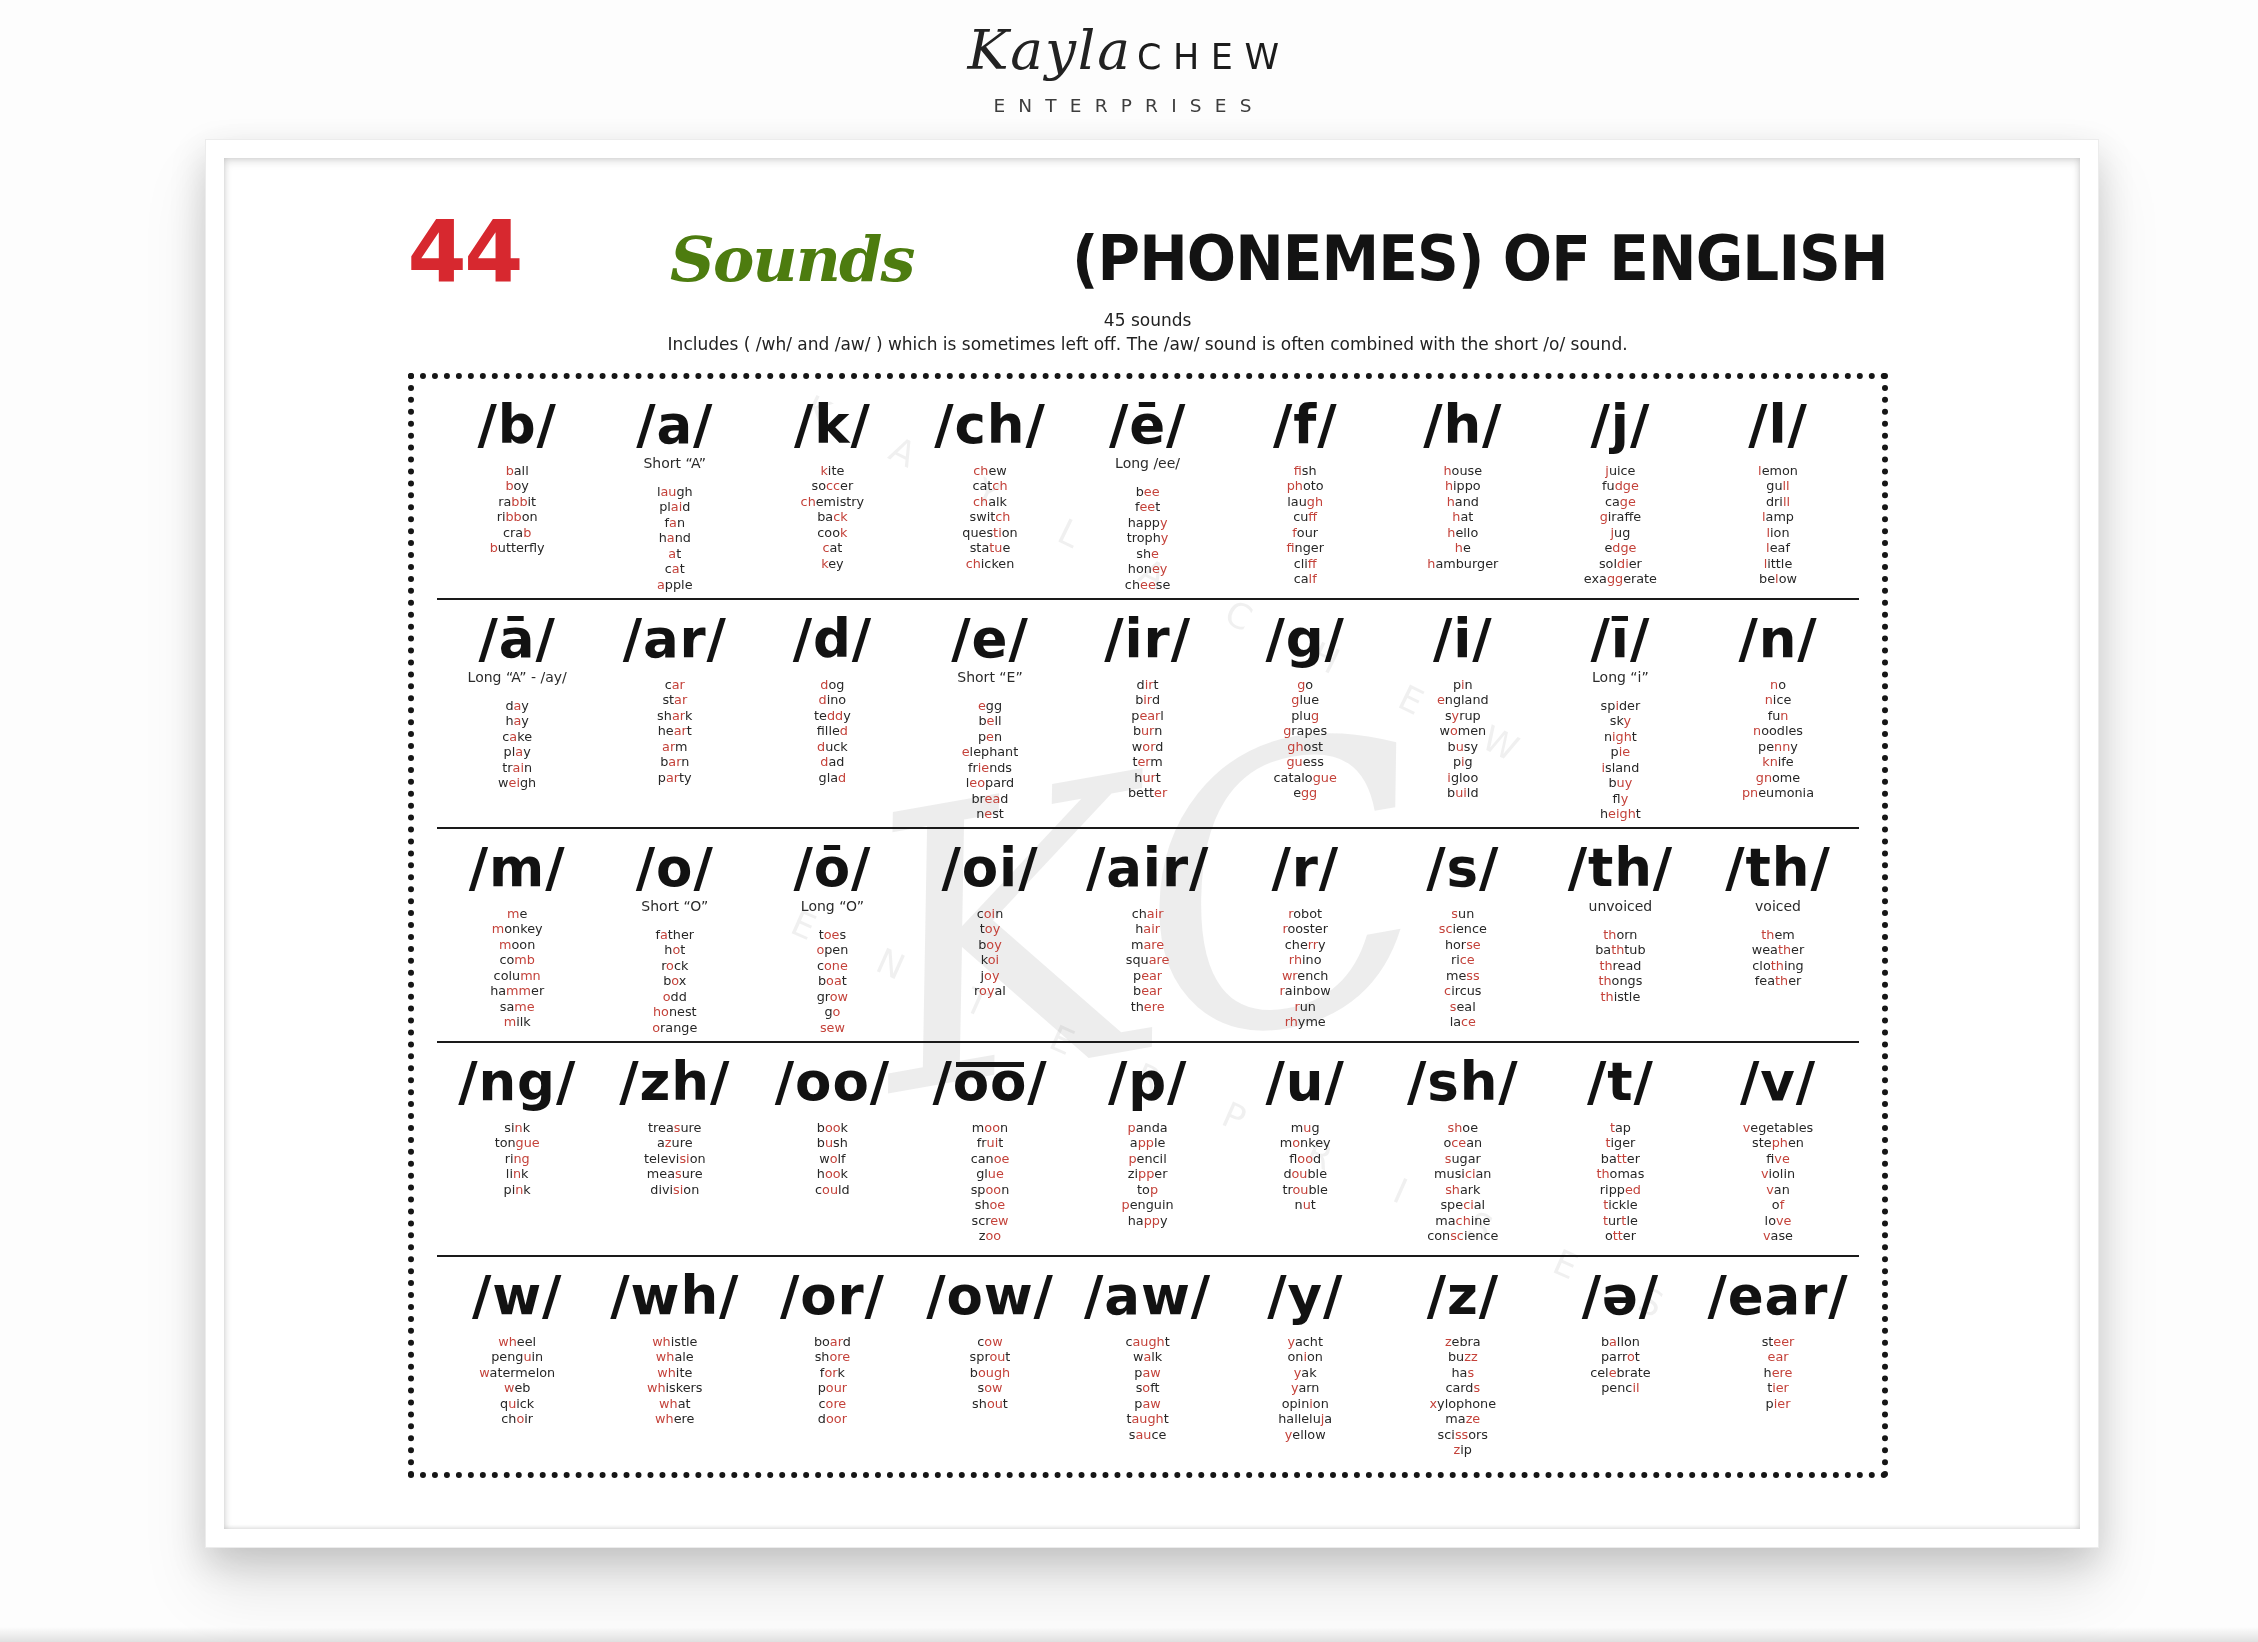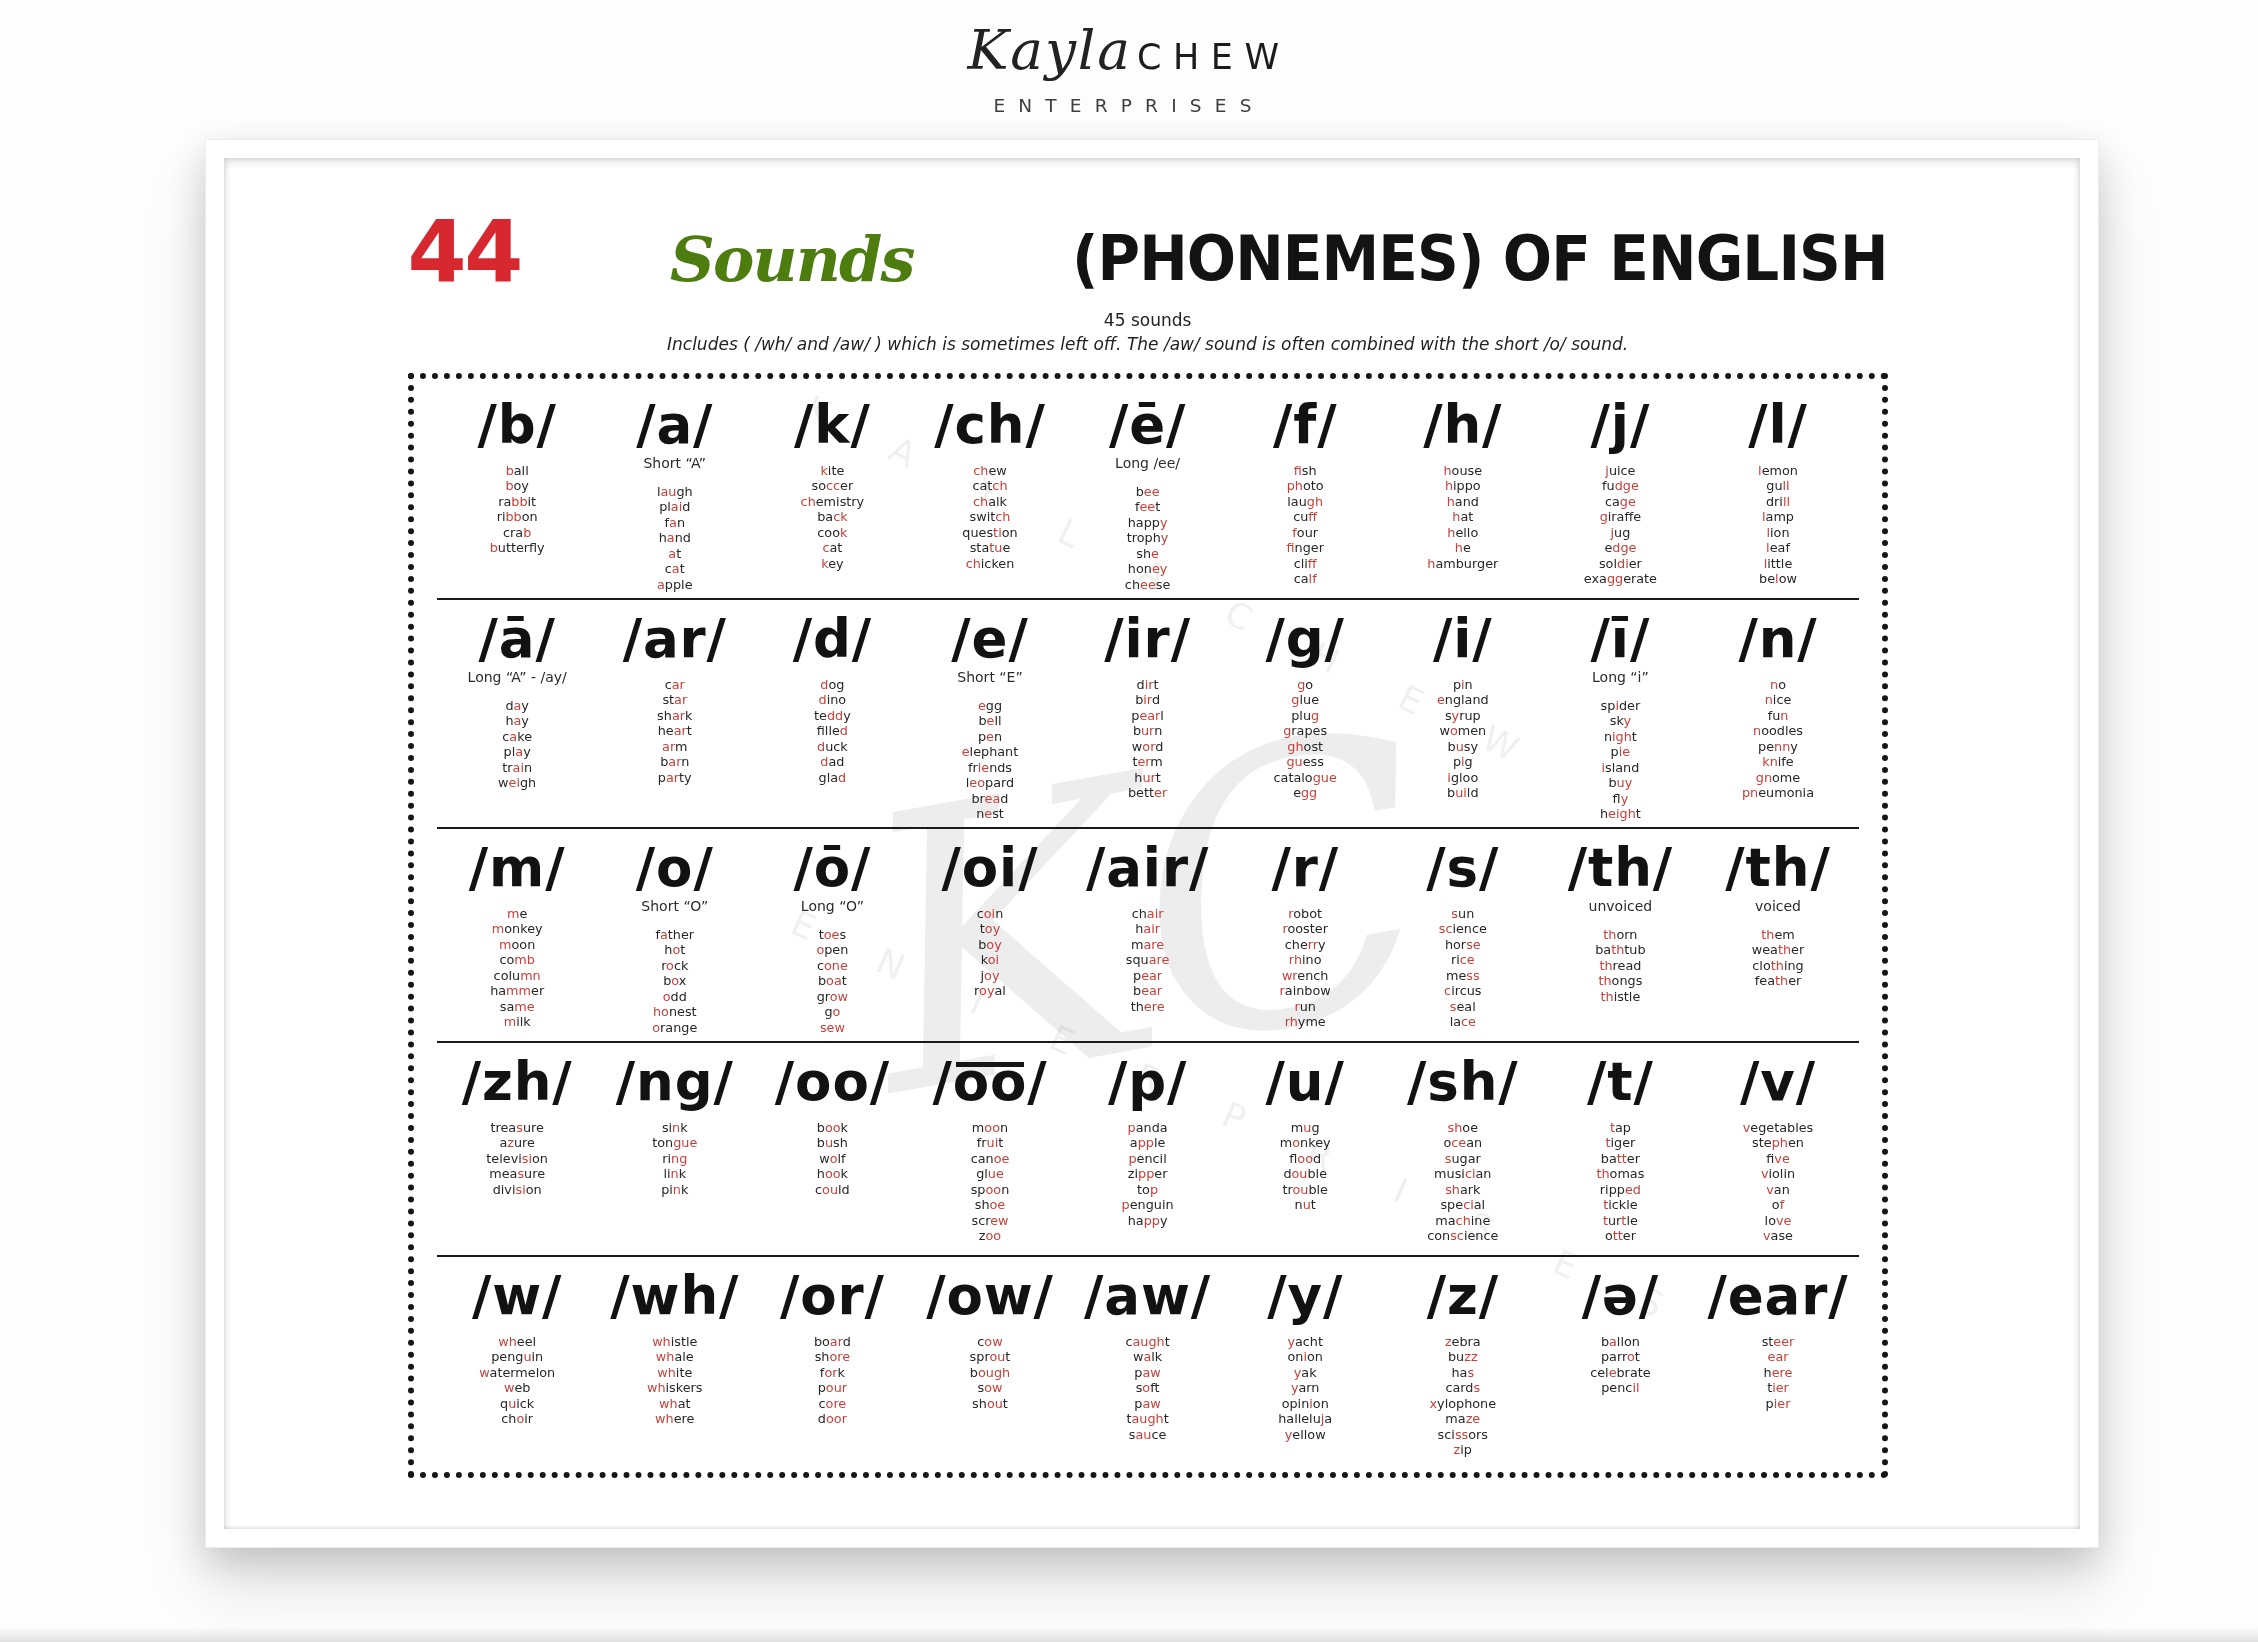--- a/index.html
+++ b/index.html
@@ -27,21 +27,21 @@
                inset 2.6px 0 5.3px rgba(0,0,0,.05), inset -2.6px 0 5.3px rgba(0,0,0,.05);
   }
   
   .poster{position:absolute;left:184px;top:51px;width:1480px;}
   .title{display:flex;justify-content:space-between;align-items:baseline;line-height:1;white-space:nowrap;}
   .t-num{font-size:85px;font-weight:800;color:var(--accent,#d7282f);letter-spacing:-2.6px;}
   .t-script{font-family:"DejaVu Serif",serif;font-style:italic;font-size:62px;font-weight:700;color:#4d7c0f;margin-left:3.5px;letter-spacing:-1.8px;}
   .t-caps{font-size:58px;font-weight:700;color:#131313;margin-left:12.4px;letter-spacing:-0.9px;transform:scaleY(1.06);transform-origin:bottom;}
   .subtitle{text-align:center;margin-top:14px;line-height:1.45;}
   .sub1{font-size:17px;color:#222;}
-  .sub2{font-size:17px;color:#222;font-style:italic;}
+  .sub2{font-size:17px;color:#222;}
   
   .chart{
     position:relative;margin-top:16px;border:6.2px dotted #161616;
     box-sizing:border-box;width:100%;height:1105px;padding:7px 12.4px;
   }
   .grid{position:relative;z-index:2;}
   .prow{
     display:grid;grid-template-columns:repeat(9,1fr);
     min-height:214px;box-sizing:border-box;padding:14px 1.8px 5.3px;
     border-bottom:2.6px solid #1a1a1a;margin:0 10.6px;
@@ -434,37 +434,37 @@
                 <div class="words">
                   <div class="word"><span class="r">th</span>em</div>
                   <div class="word">wea<span class="r">th</span>er</div>
                   <div class="word">clo<span class="r">th</span>ing</div>
                   <div class="word">fea<span class="r">th</span>er</div>
                 </div>
               </div>
             </div>
             <div class="prow">
               <div class="pcell">
+                <div class="sym">/ng/</div>
+                <div class="words">
+                  <div class="word">si<span class="r">n</span>k</div>
+                  <div class="word">ton<span class="r">gue</span></div>
+                  <div class="word">ri<span class="r">ng</span></div>
+                  <div class="word">li<span class="r">n</span>k</div>
+                  <div class="word">pi<span class="r">n</span>k</div>
+                </div>
+              </div>
+              <div class="pcell">
                 <div class="sym">/zh/</div>
                 <div class="words">
                   <div class="word">trea<span class="r">s</span>ure</div>
                   <div class="word">a<span class="r">z</span>ure</div>
                   <div class="word">televi<span class="r">si</span>on</div>
                   <div class="word">mea<span class="r">s</span>ure</div>
                   <div class="word">divi<span class="r">si</span>on</div>
-                </div>
-              </div>
-              <div class="pcell">
-                <div class="sym">/ng/</div>
-                <div class="words">
-                  <div class="word">si<span class="r">n</span>k</div>
-                  <div class="word">ton<span class="r">gue</span></div>
-                  <div class="word">ri<span class="r">ng</span></div>
-                  <div class="word">li<span class="r">n</span>k</div>
-                  <div class="word">pi<span class="r">n</span>k</div>
                 </div>
               </div>
               <div class="pcell">
                 <div class="sym">/oo/</div>
                 <div class="words">
                   <div class="word">b<span class="r">oo</span>k</div>
                   <div class="word">b<span class="r">u</span>sh</div>
                   <div class="word">w<span class="r">o</span>lf</div>
                   <div class="word">h<span class="r">oo</span>k</div>
                   <div class="word">c<span class="r">ou</span>ld</div>

